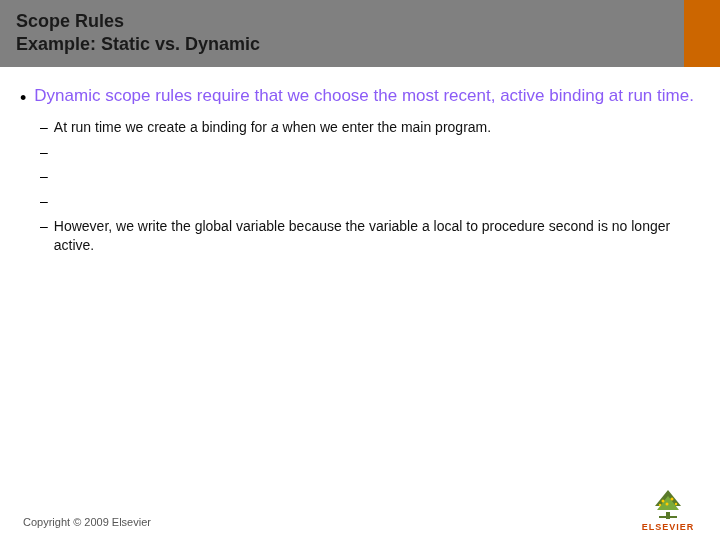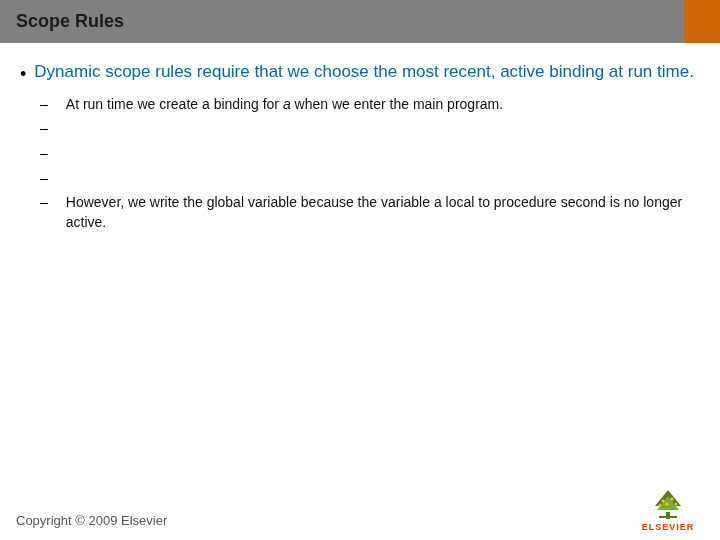--- a/index.html
+++ b/index.html
@@ -65,21 +65,21 @@
       font-size: 18px;
       margin-right: 8px;
       margin-top: 2px;
       flex-shrink: 0;
       line-height: 1.3;
     }
 
     .bullet-text {
       font-size: 17px;
       line-height: 1.35;
-      color: #0369a1;
+      color: #8b5cf6;
     }
 
     .sub-bullets {
       margin-top: 6px;
       margin-left: 20px;
     }
 
     .sub-bullet-item {
       display: flex;
       align-items: flex-start;
@@ -90,32 +90,31 @@
       margin-right: 6px;
       flex-shrink: 0;
       font-size: 14px;
       line-height: 1.4;
     }
 
     .sub-bullet-text {
       font-size: 14px;
       line-height: 1.4;
       color: #111111;
-      margin-left: 12px;
     }
 
     .italic {
       font-style: italic;
     }
 
     .footer {
       position: absolute;
       bottom: 12px;
-      left: 16px;
-      font-size: 13px;
+      left: 23px;
+      font-size: 11px;
       color: #555555;
     }
 
     .elsevier-logo {
       position: absolute;
       bottom: 8px;
       right: 22px;
       width: 60px;
       height: 45px;
       display: flex;
@@ -137,20 +136,21 @@
       margin-top: 2px;
     }
   </style>
 </head>
 <body>
 
 <div class="slide-container">
   <div class="header">
     <div class="header-title">
       <span>Scope Rules</span><br>
+      <span>Example: Static vs. Dynamic</span>
     </div>
     <div class="header-accent"></div>
   </div>
 
   <div class="content-area">
     <div class="bullet-item">
       <span class="bullet-dot">•</span>
       <span class="bullet-text">Dynamic scope rules require that we choose the most recent, active binding at run time.</span>
     </div>
 

